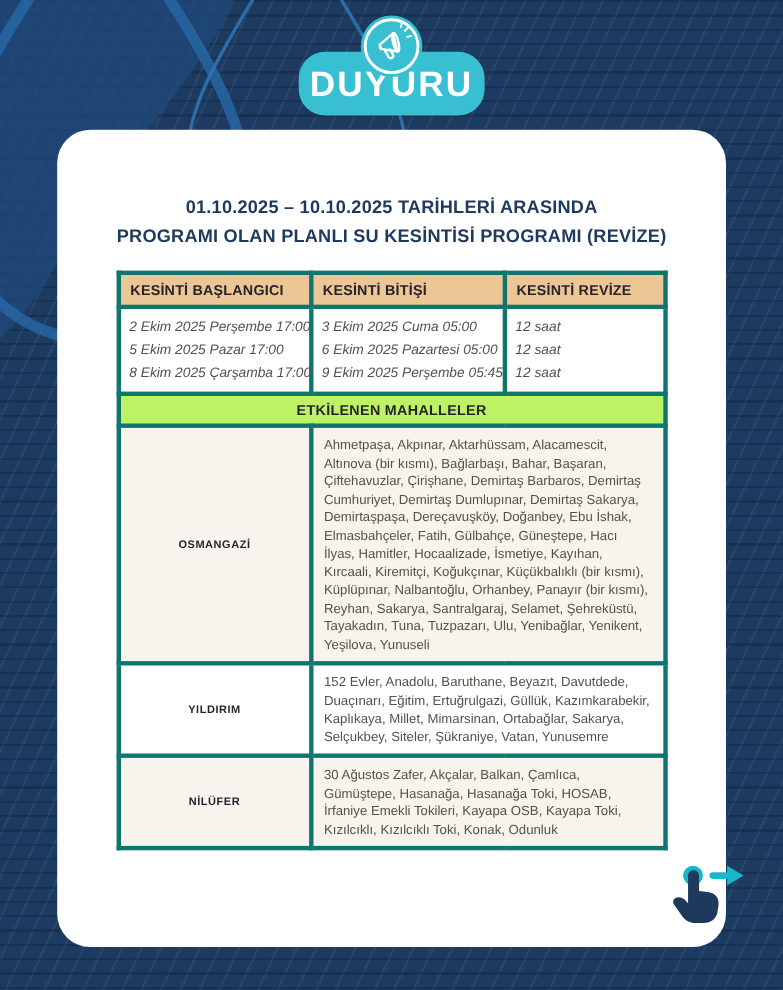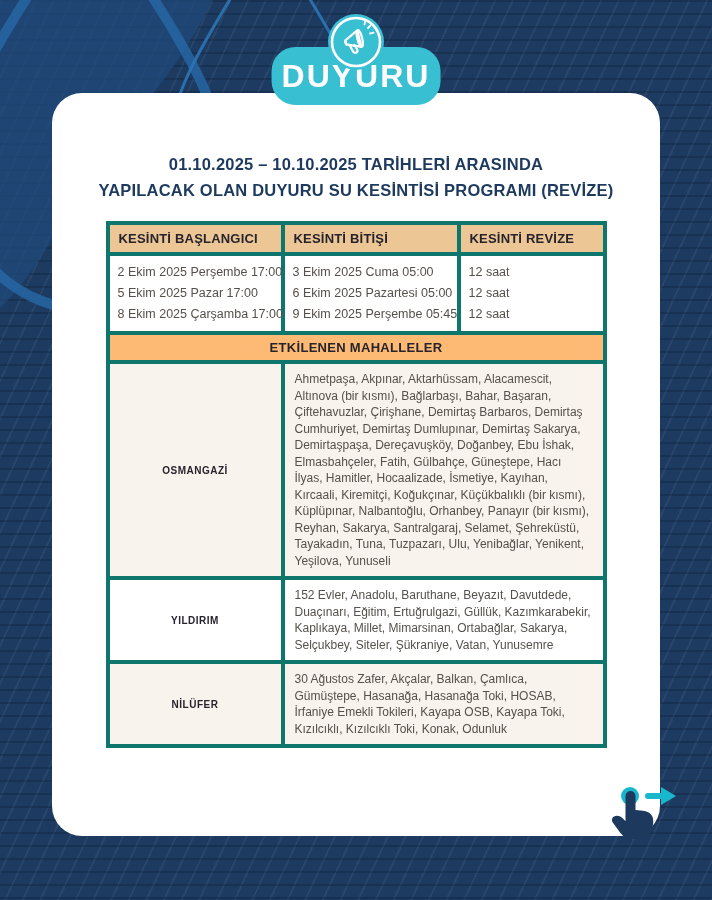--- a/index.html
+++ b/index.html
@@ -24,42 +24,42 @@
     color:#ffffff;font-size:32px;font-weight:700;letter-spacing:2px;
   }
   .mega-wrap{
     position:absolute;top:14px;left:50%;transform:translateX(-50%);
     width:56px;height:56px;border-radius:50%;background:#38bfd2;z-index:6;
     display:flex;align-items:center;justify-content:center;
   }
 
   
   .card{
-    position:absolute;left:52px;top:93px;width:608px;height:743px;
+    position:absolute;left:52px;top:118px;width:608px;height:743px;
     background:#ffffff;border-radius:30px;z-index:2;
     box-sizing:border-box;padding:58px 44px 8px;
   }
 
   .title{
     text-align:center;color:#1d3a5e;font-weight:700;
     font-size:16.5px;line-height:26px;letter-spacing:.2px;
   }
 
   table.outage{
     margin:18px auto 0;width:497px;border-collapse:collapse;table-layout:fixed;
   }
   table.outage th, table.outage td{border:4px solid #0f766e;box-sizing:border-box;}
   th.hd{
     background:#ecc795;color:#26232d;font-size:13px;font-weight:700;
     text-align:left;padding:6px 9px;letter-spacing:.2px;white-space:nowrap;
   }
-  tr.dates td{padding:6px 8px;vertical-align:top;}
+  tr.dates td{padding:6px 8px;vertical-align:top;font-style:italic;}
   tr.dates .line{font-size:12.5px;color:#55504a;line-height:21px;white-space:nowrap;}
   tr.span-head td{
-    background:#fdba74;color:#26232d;text-align:center;font-weight:700;
+    background:#bef264;color:#26232d;text-align:center;font-weight:700;
     font-size:13px;padding:5px 4px;letter-spacing:.3px;
   }
   td.district{
     text-align:center;vertical-align:middle;font-weight:700;
     font-size:10px;color:#26232d;letter-spacing:.5px;
   }
   td.list{
     padding:7px 10px;font-size:12px;line-height:16.5px;color:#55504a;
   }
   tr.alt{background:#f8f3ec;}
@@ -98,21 +98,21 @@
   </div>
 
   <div class="badge">
     <span>DUYURU</span>
   </div>
 
   <div class="card">
 
     <div class="title">
       <div>01.10.2025 – 10.10.2025 TARİHLERİ ARASINDA</div>
-      <div>YAPILACAK OLAN DUYURU SU KESİNTİSİ PROGRAMI (REVİZE)</div>
+      <div>PROGRAMI OLAN PLANLI SU KESİNTİSİ PROGRAMI (REVİZE)</div>
     </div>
 
     <table class="outage">
       <colgroup>
           <col style="width:175px">
           <col style="width:176px">
           <col style="width:146px">
         </colgroup>
 
       <tbody>

